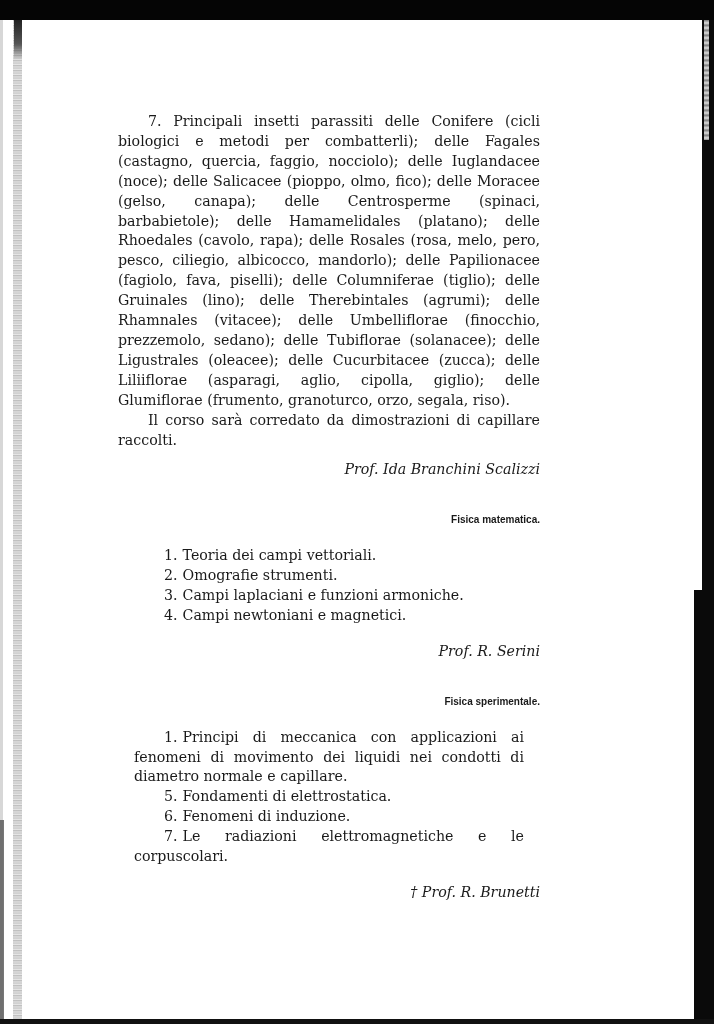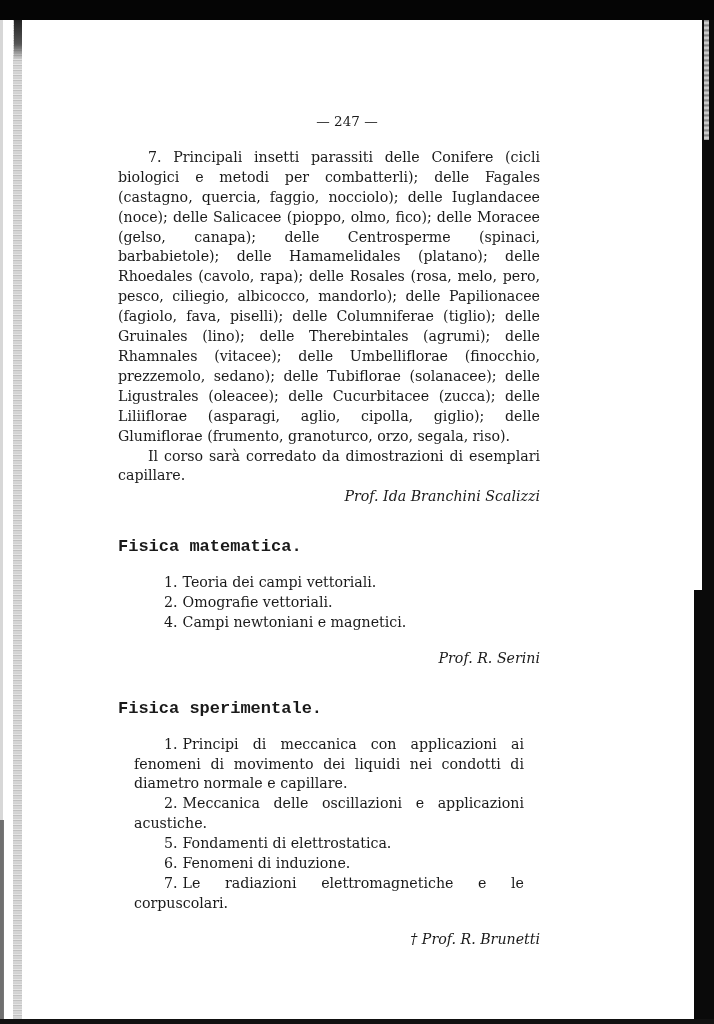--- a/index.html
+++ b/index.html
@@ -69,29 +69,30 @@
       margin-bottom: 16px;
     }
     .para {
       margin: 0;
       text-align: justify;
       text-indent: 30px;
     }
     .signature {
       text-align: right;
       font-style: italic;
-      margin-top: 1px;
+      margin-top: 10px;
     }
     .section-title {
-      font-family: Liberation Mono, monospace;
+      font-family: Liberation Sans, sans-serif;
       font-weight: bold;
-      font-size: 17px;
+      font-size: 10px;
       margin-top: 30px;
       margin-bottom: 6px;
       margin-left: 0;
+      text-align: right;
     }
     .list {
       list-style: none;
       margin: 16px;
       padding: 0;
     }
     .list li {
       margin: 0;
       text-indent: 30px;
       text-align: justify;
@@ -106,42 +107,41 @@
 <div class="left-edge"></div>
 <div class="left-edge-bottom"></div>
 <div class="left-binding"></div>
 <div class="left-binding-dark"></div>
 <div class="right-edge"></div>
 <div class="right-edge-light"></div>
 <div class="right-edge-lower"></div>
 <div class="bottom-band"></div>
 
 <div class="page">
-  <div class="page-number">— 247 —</div>
 
   <section>
     <p class="para">7. Principali insetti parassiti delle Conifere (cicli biologici e metodi per combatterli); delle Fagales (castagno, quercia, faggio, nocciolo); delle Iuglandacee (noce); delle Salicacee (pioppo, olmo, fico); delle Moracee (gelso, canapa); delle Centrosperme (spinaci, barbabietole); delle Hamamelidales (platano); delle Rhoedales (cavolo, rapa); delle Rosales (rosa, melo, pero, pesco, ciliegio, albicocco, mandorlo); delle Papilionacee (fagiolo, fava, piselli); delle Columniferae (tiglio); delle Gruinales (lino); delle Therebintales (agrumi); delle Rhamnales (vitacee); delle Umbelliflorae (finocchio, prezzemolo, sedano); delle Tubiflorae (solanacee); delle Ligustrales (oleacee); delle Cucurbitacee (zucca); delle Liliiflorae (asparagi, aglio, cipolla, giglio); delle Glumiflorae (frumento, granoturco, orzo, segala, riso).</p>
-    <p class="para">Il corso sarà corredato da dimostrazioni di esemplari capillare.</p>
+    <p class="para">Il corso sarà corredato da dimostrazioni di capillare raccolti.</p>
     <div class="signature">Prof. Ida Branchini Scalizzi</div>
   </section>
 
   <section>
     <div class="section-title">Fisica matematica.</div>
     <ul class="list">
       <li><span class="num">1.</span><span>Teoria dei campi vettoriali.</span></li>
-      <li><span class="num">2.</span><span>Omografie vettoriali.</span></li>
+      <li><span class="num">2.</span><span>Omografie strumenti.</span></li>
+      <li><span class="num">3.</span><span>Campi laplaciani e funzioni armoniche.</span></li>
       <li><span class="num">4.</span><span>Campi newtoniani e magnetici.</span></li>
     </ul>
     <div class="signature section-bot">Prof. R. Serini</div>
   </section>
 
   <section>
     <div class="section-title">Fisica sperimentale.</div>
     <ul class="list">
       <li><span class="num">1.</span><span>Principi di meccanica con applicazioni ai fenomeni di movimento dei liquidi nei condotti di diametro normale e capillare.</span></li>
-      <li><span class="num">2.</span><span>Meccanica delle oscillazioni e applicazioni acustiche.</span></li>
       <li><span class="num">5.</span><span>Fondamenti di elettrostatica.</span></li>
       <li><span class="num">6.</span><span>Fenomeni di induzione.</span></li>
       <li><span class="num">7.</span><span>Le radiazioni elettromagnetiche e le corpuscolari.</span></li>
     </ul>
     <div class="signature section-bot">† Prof. R. Brunetti</div>
   </section>
 </div>
 
 </body></html>

